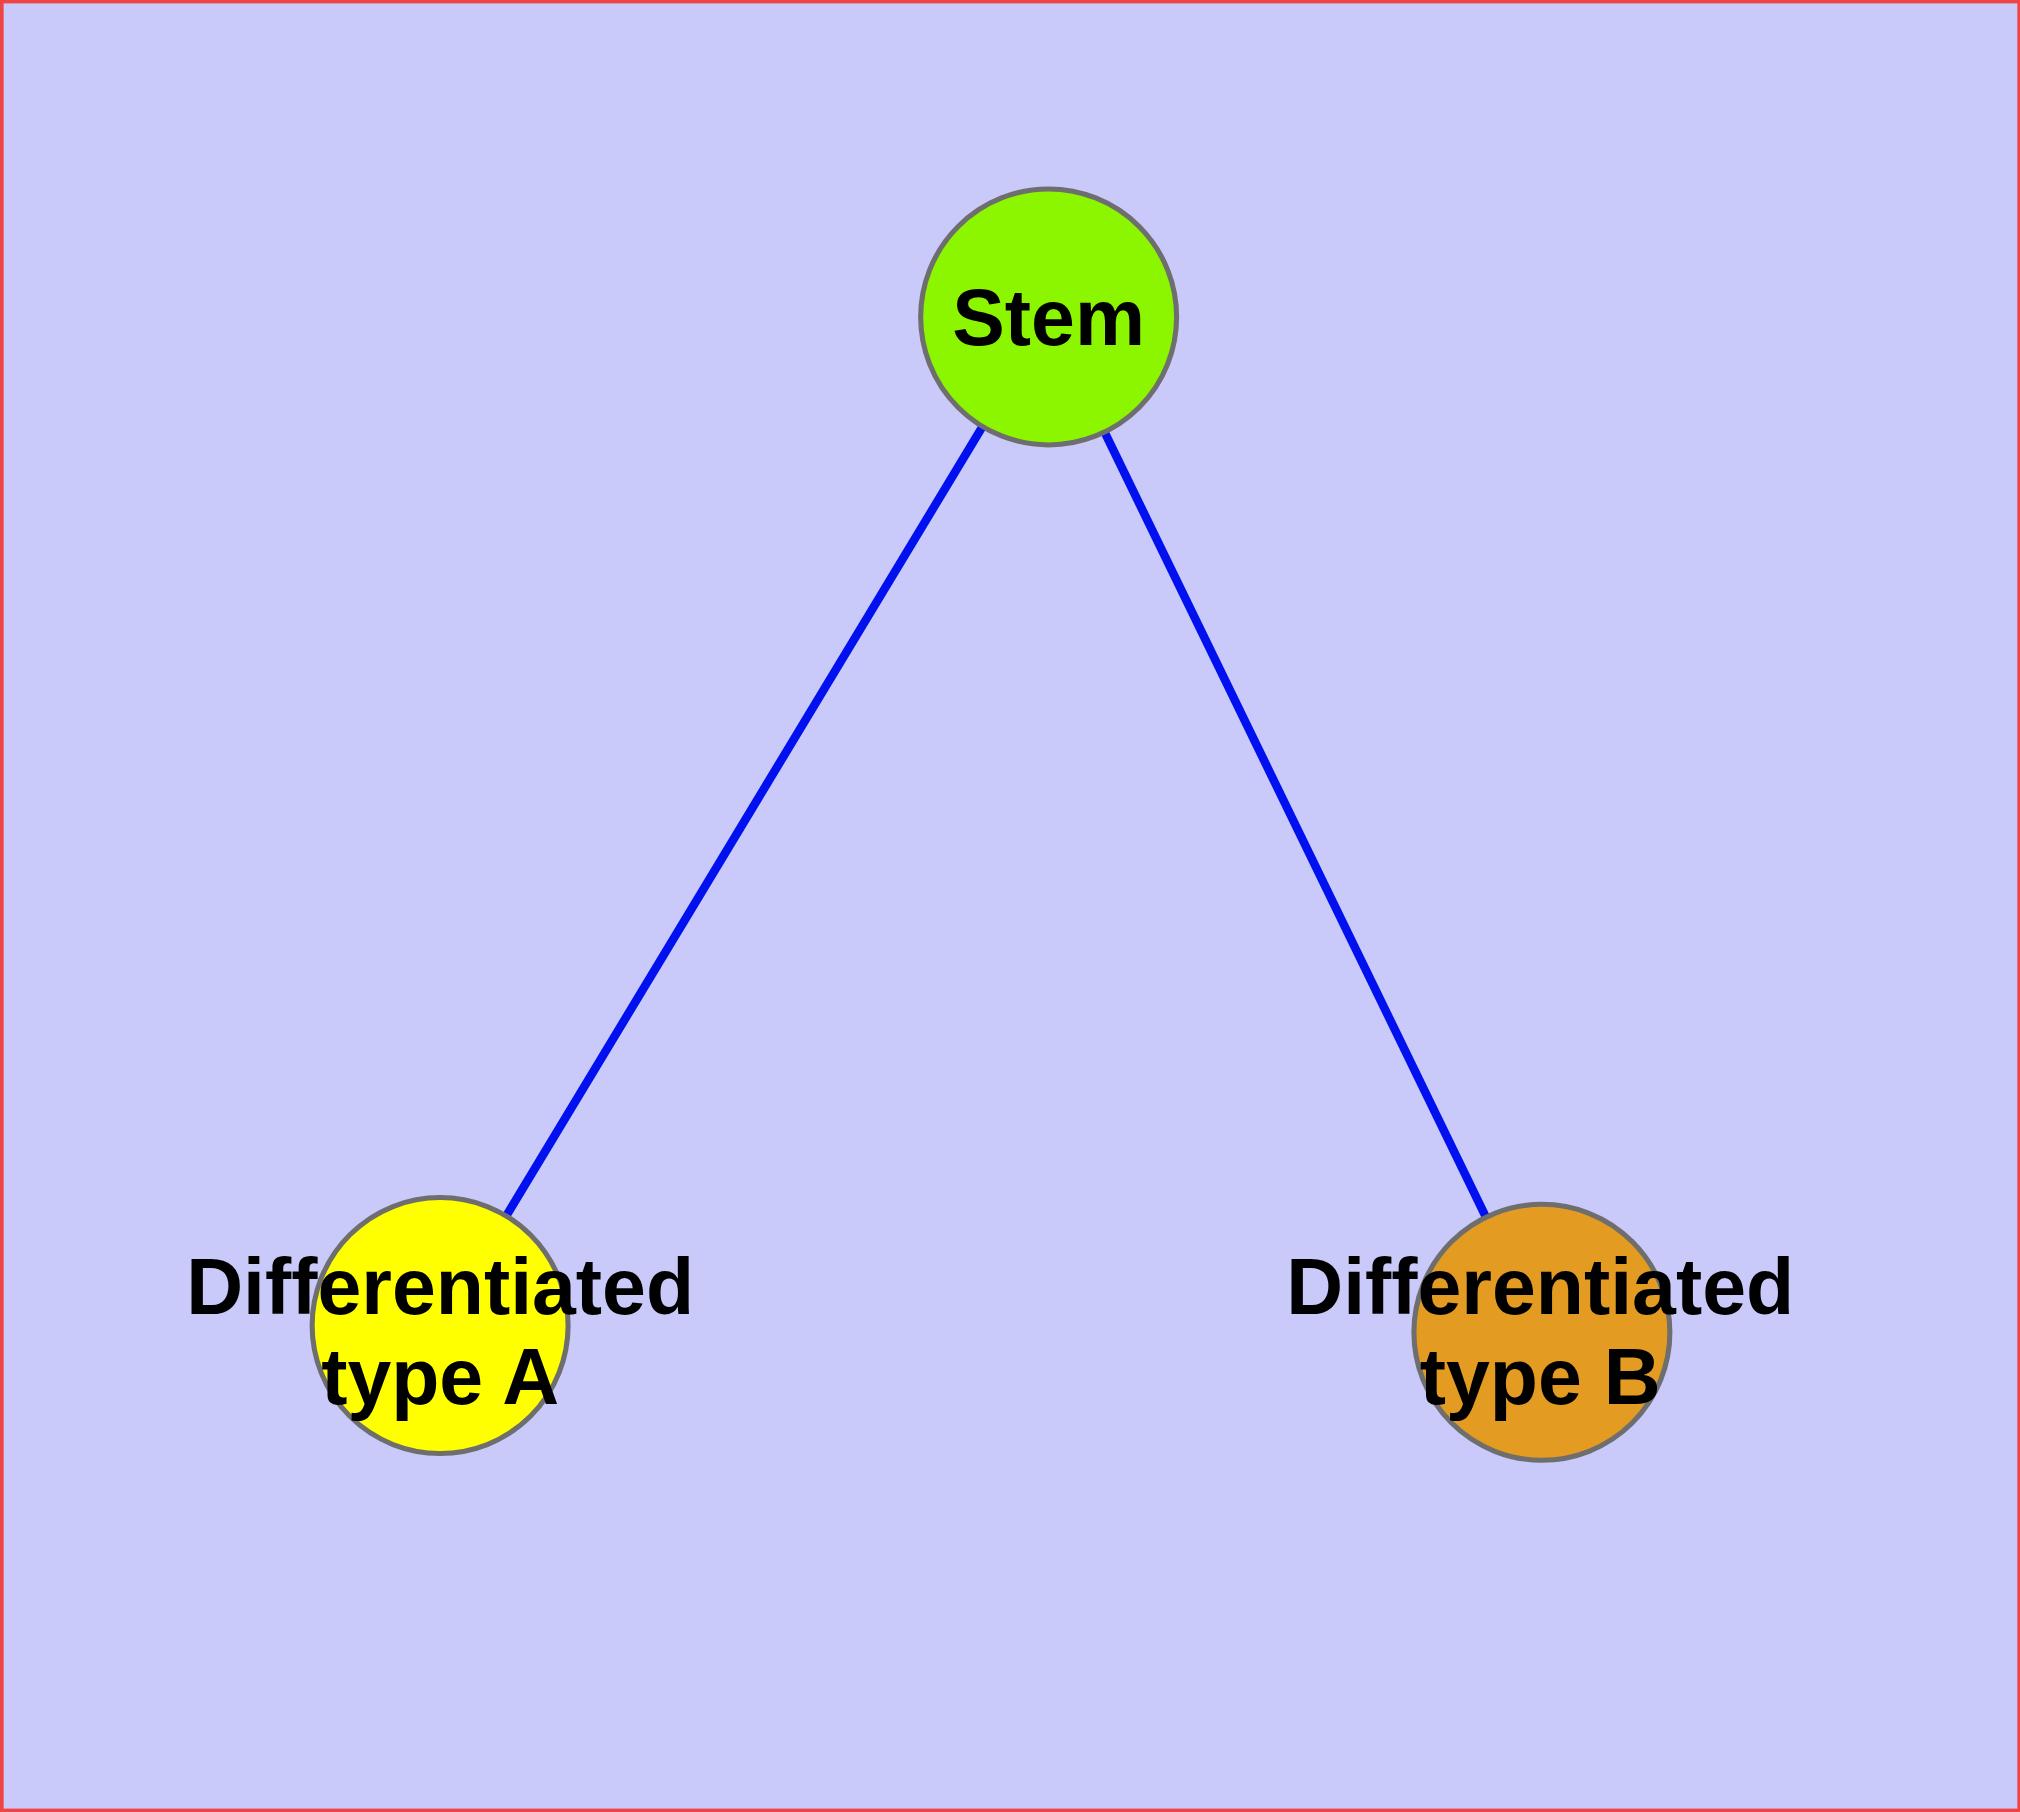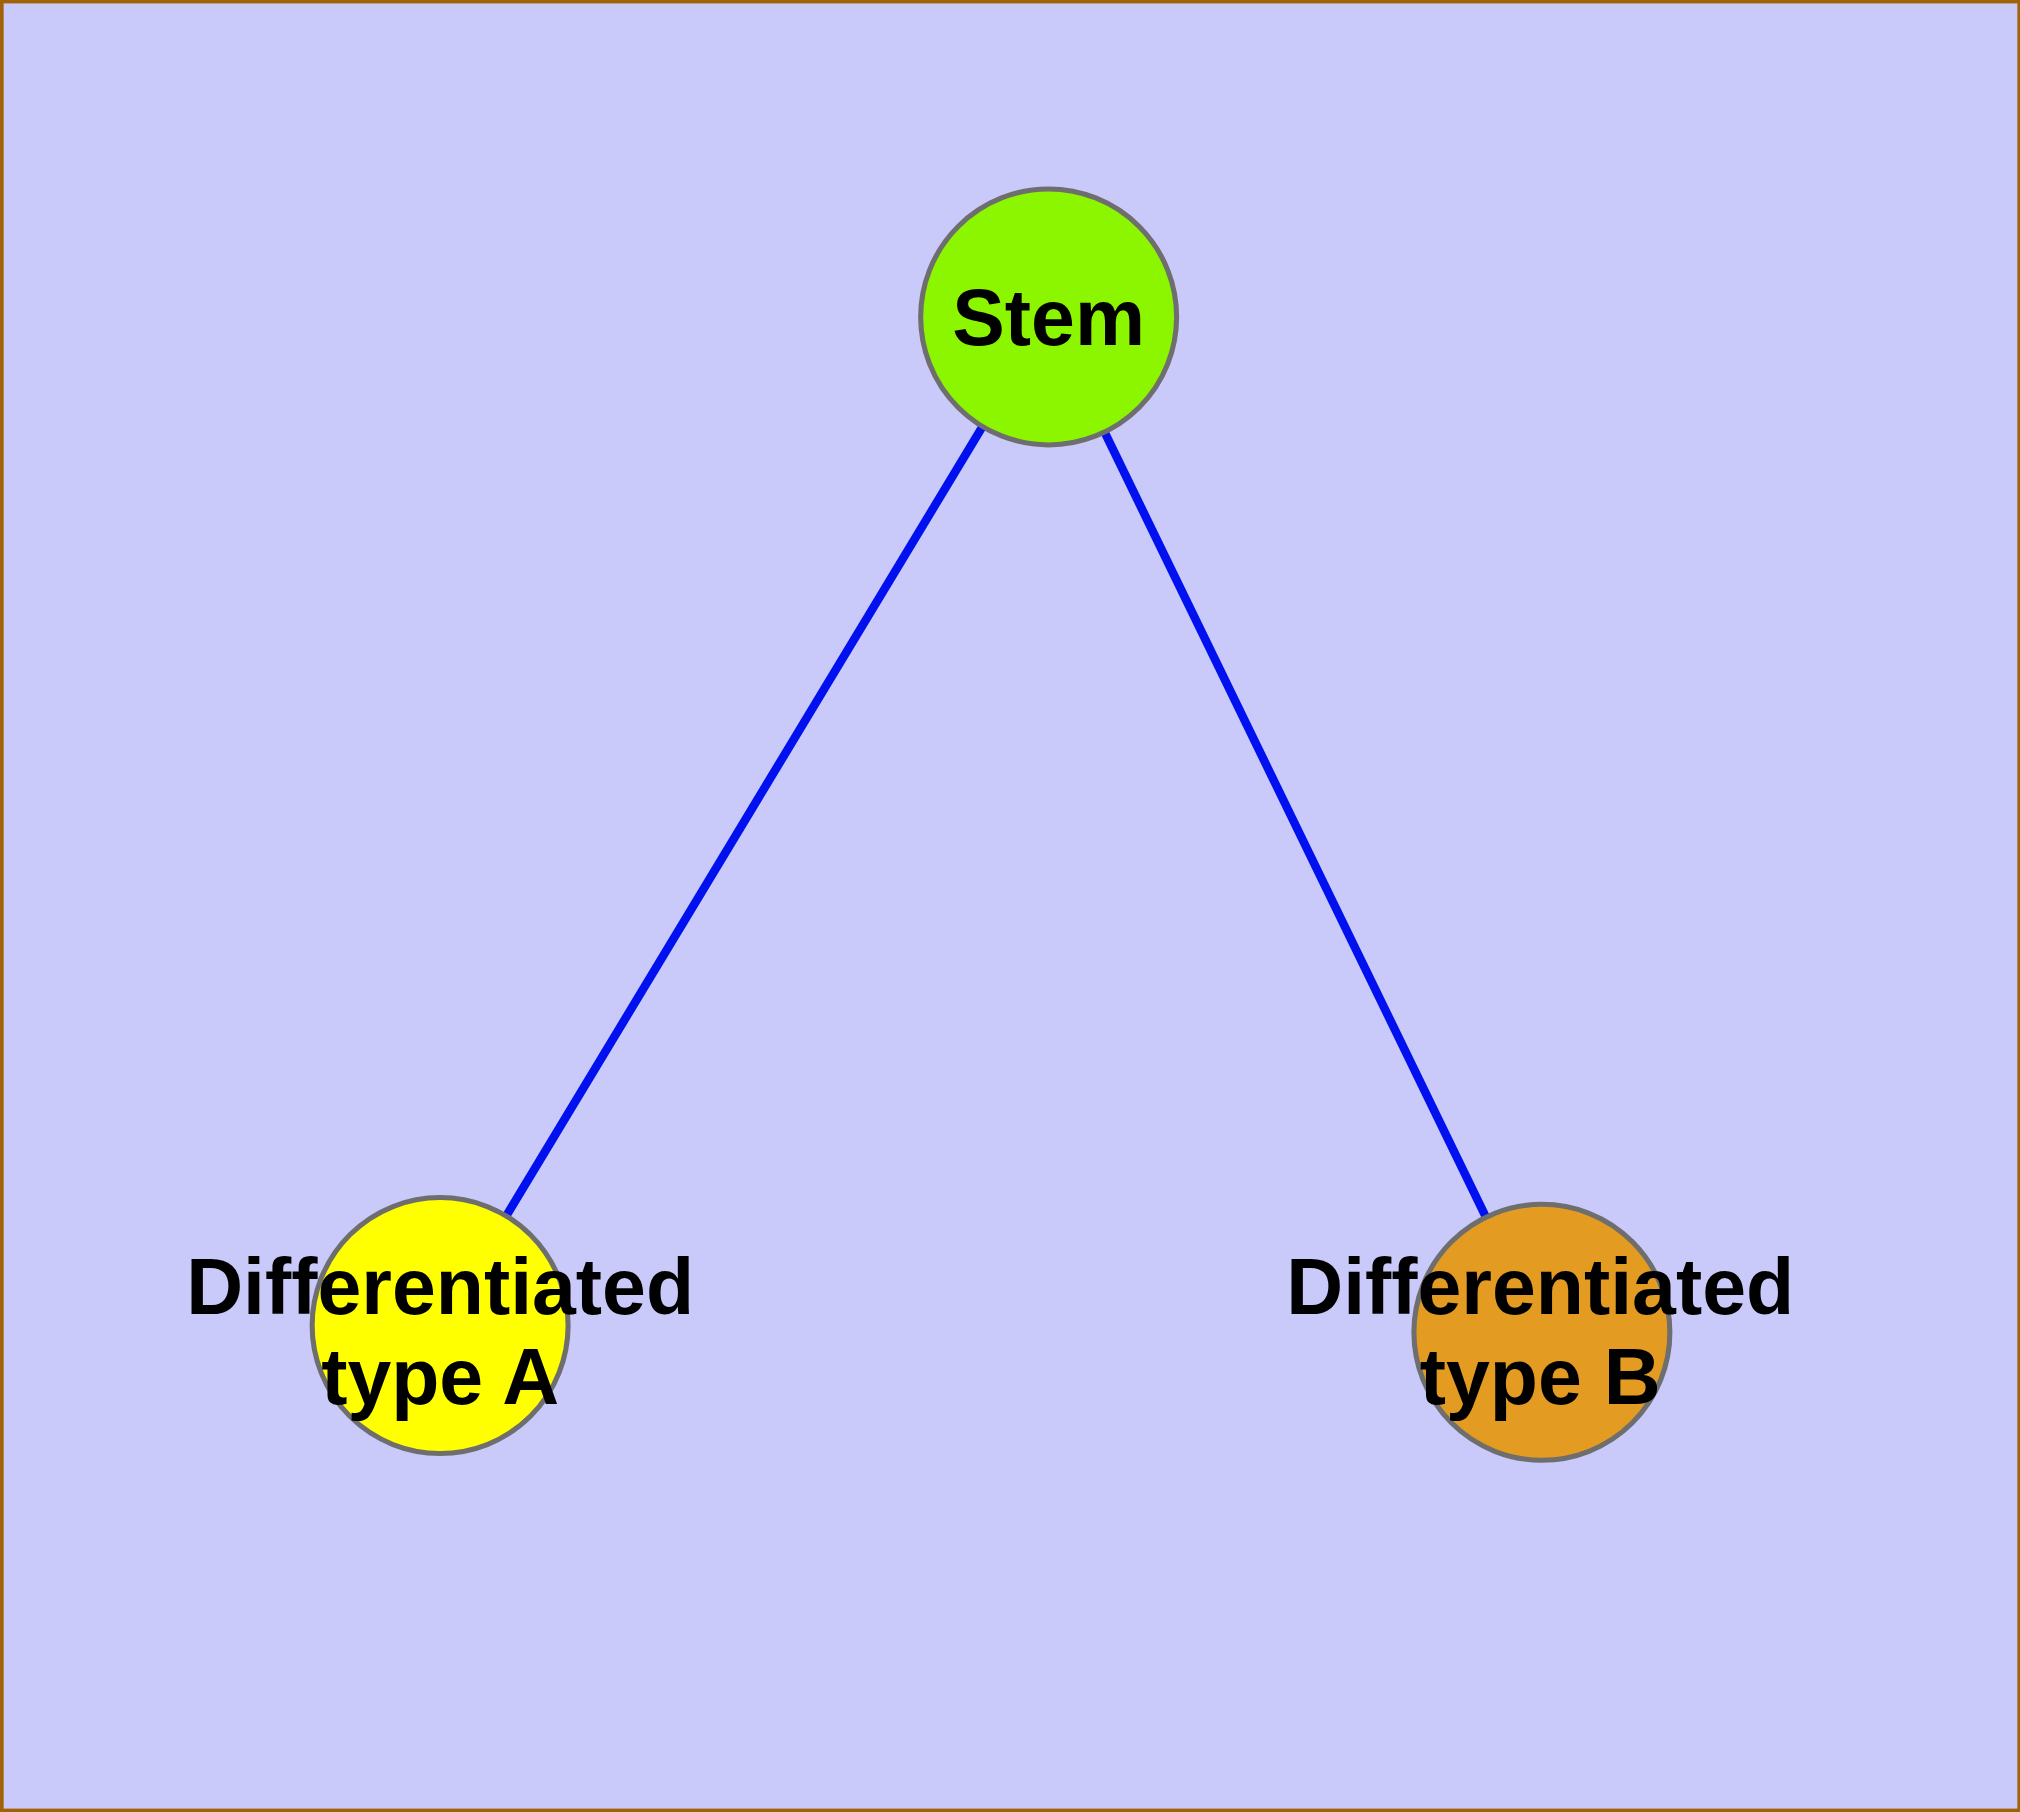--- a/index.html
+++ b/index.html
@@ -5,21 +5,21 @@
   html, body {
     margin: 0;
     padding: 0;
     background: #ffffff;
     font-family: "Liberation Sans", sans-serif;
   }
   .stage {
     position: relative;
     width: 2021px;
     height: 1812px;
-    background: #a16207;
+    background: #ef4444;
     overflow: hidden;
   }
   .stage svg {
     position: absolute;
     top: 0;
     left: 0;
     display: block;
   }
   .node-label {
     font-family: "Liberation Sans", sans-serif;

